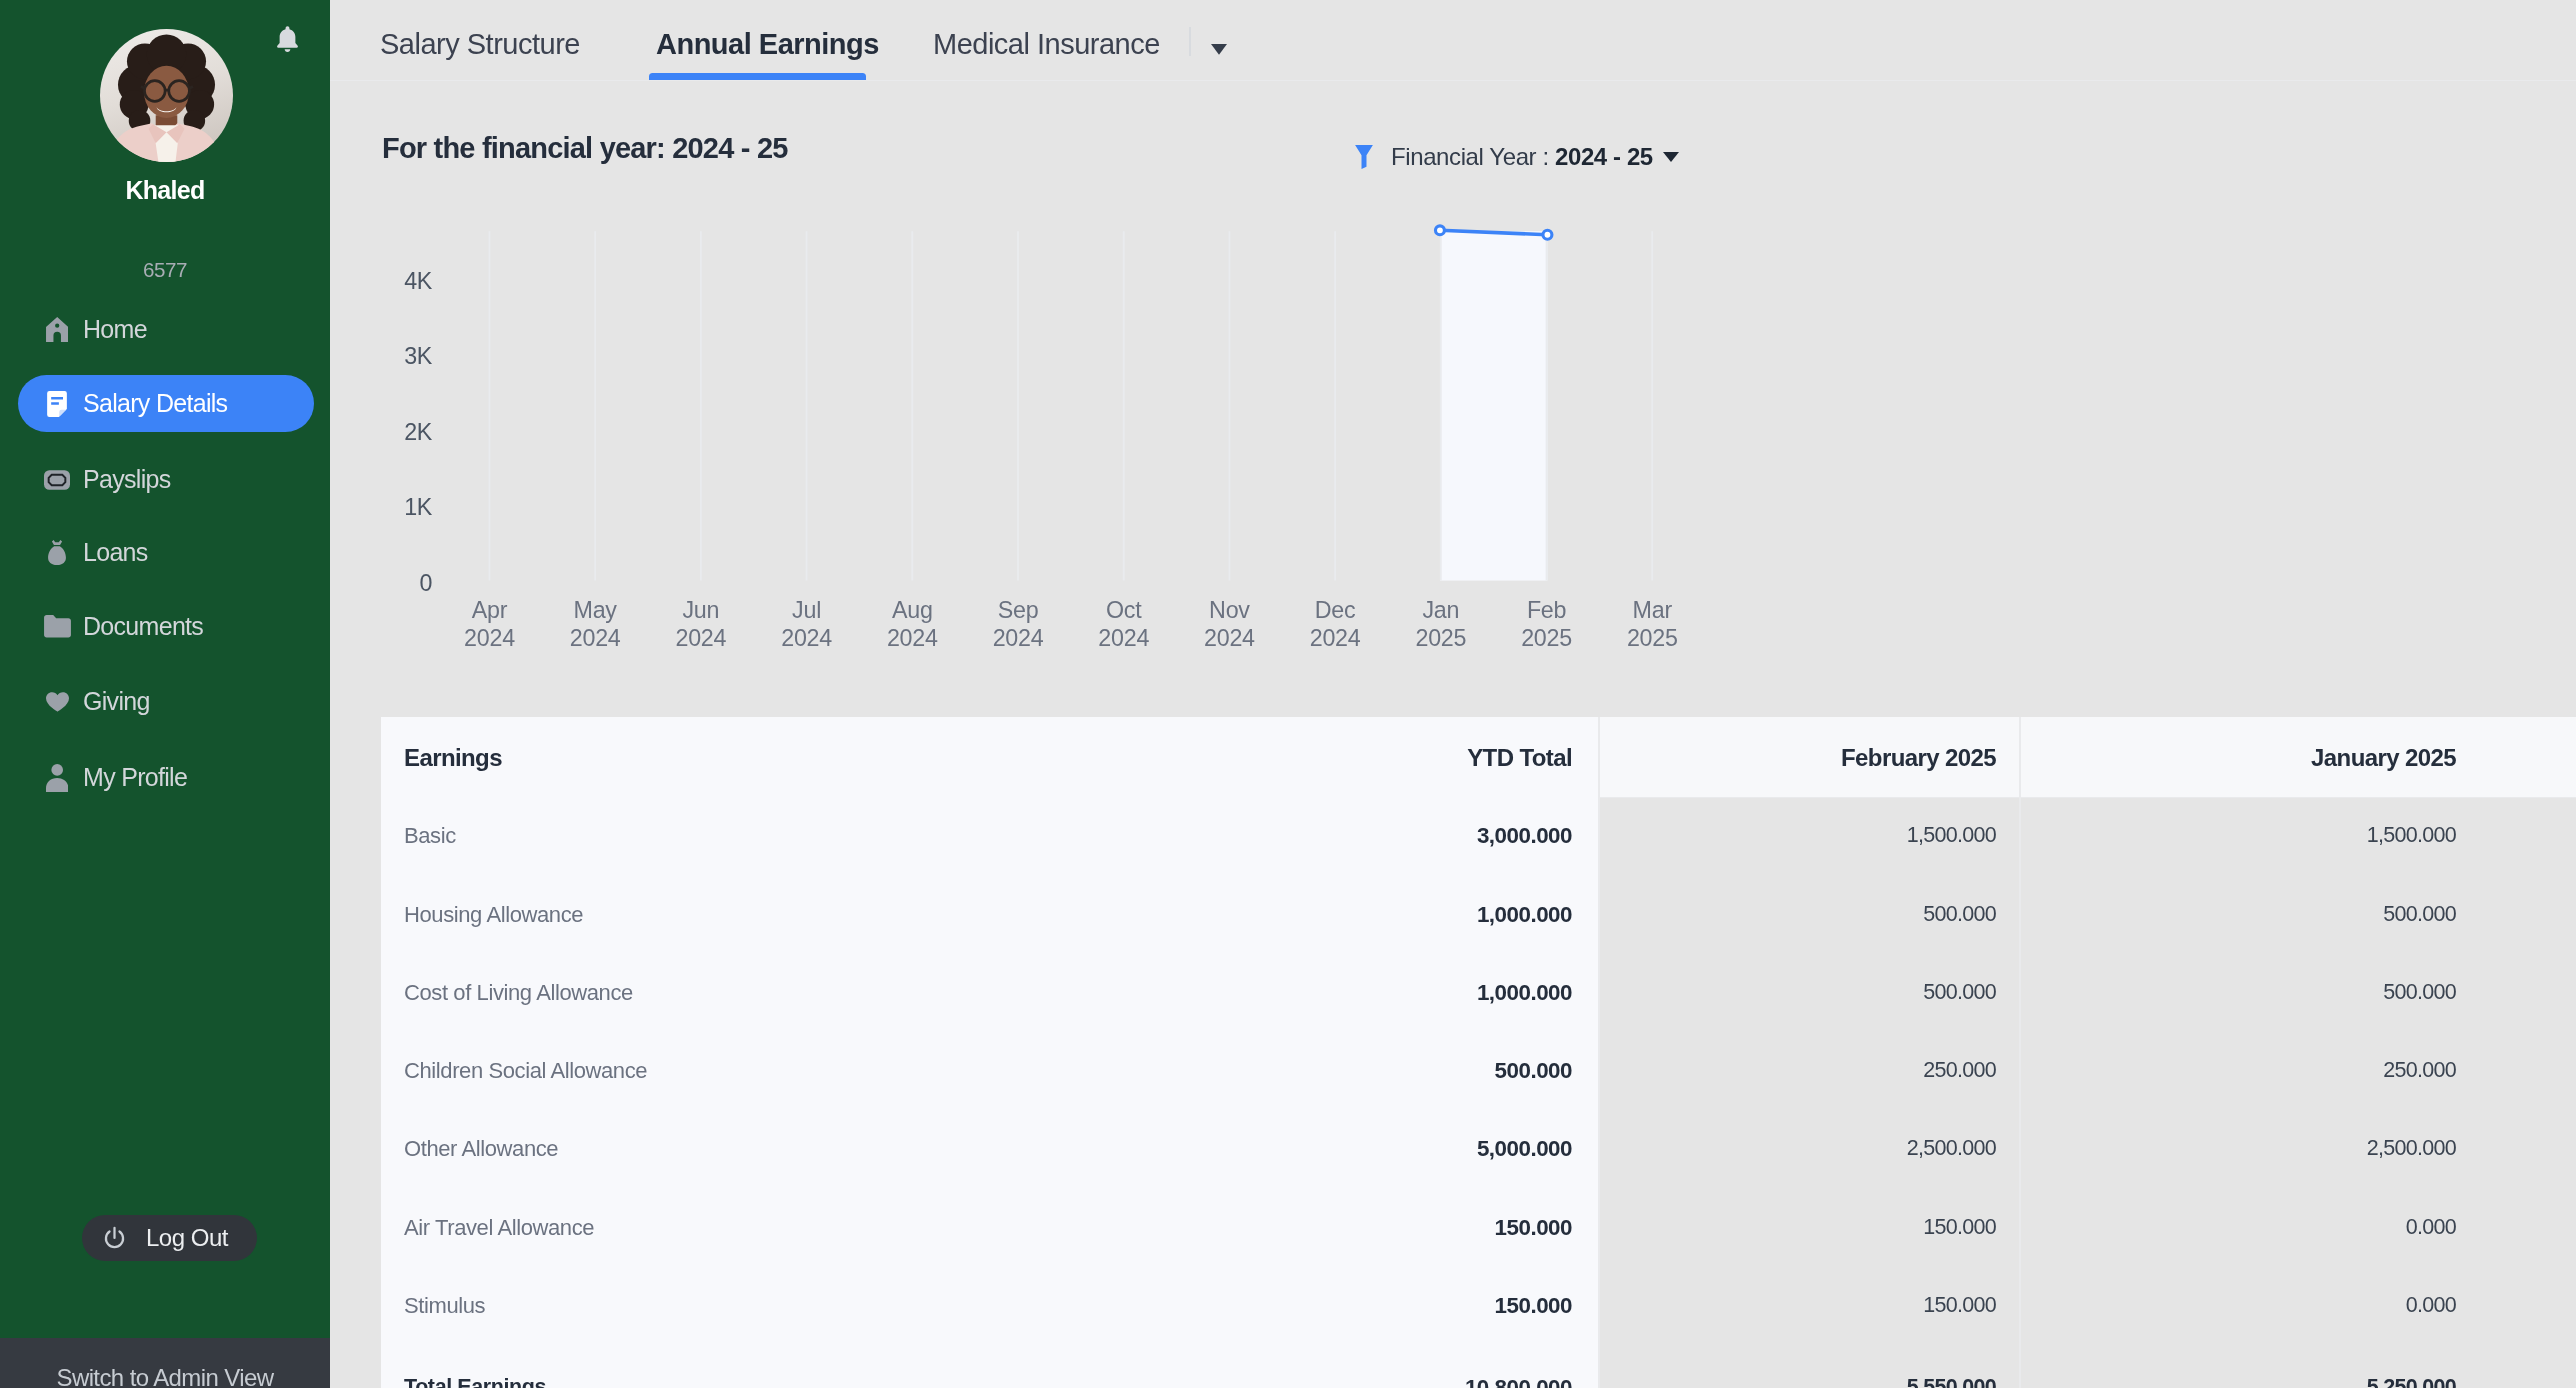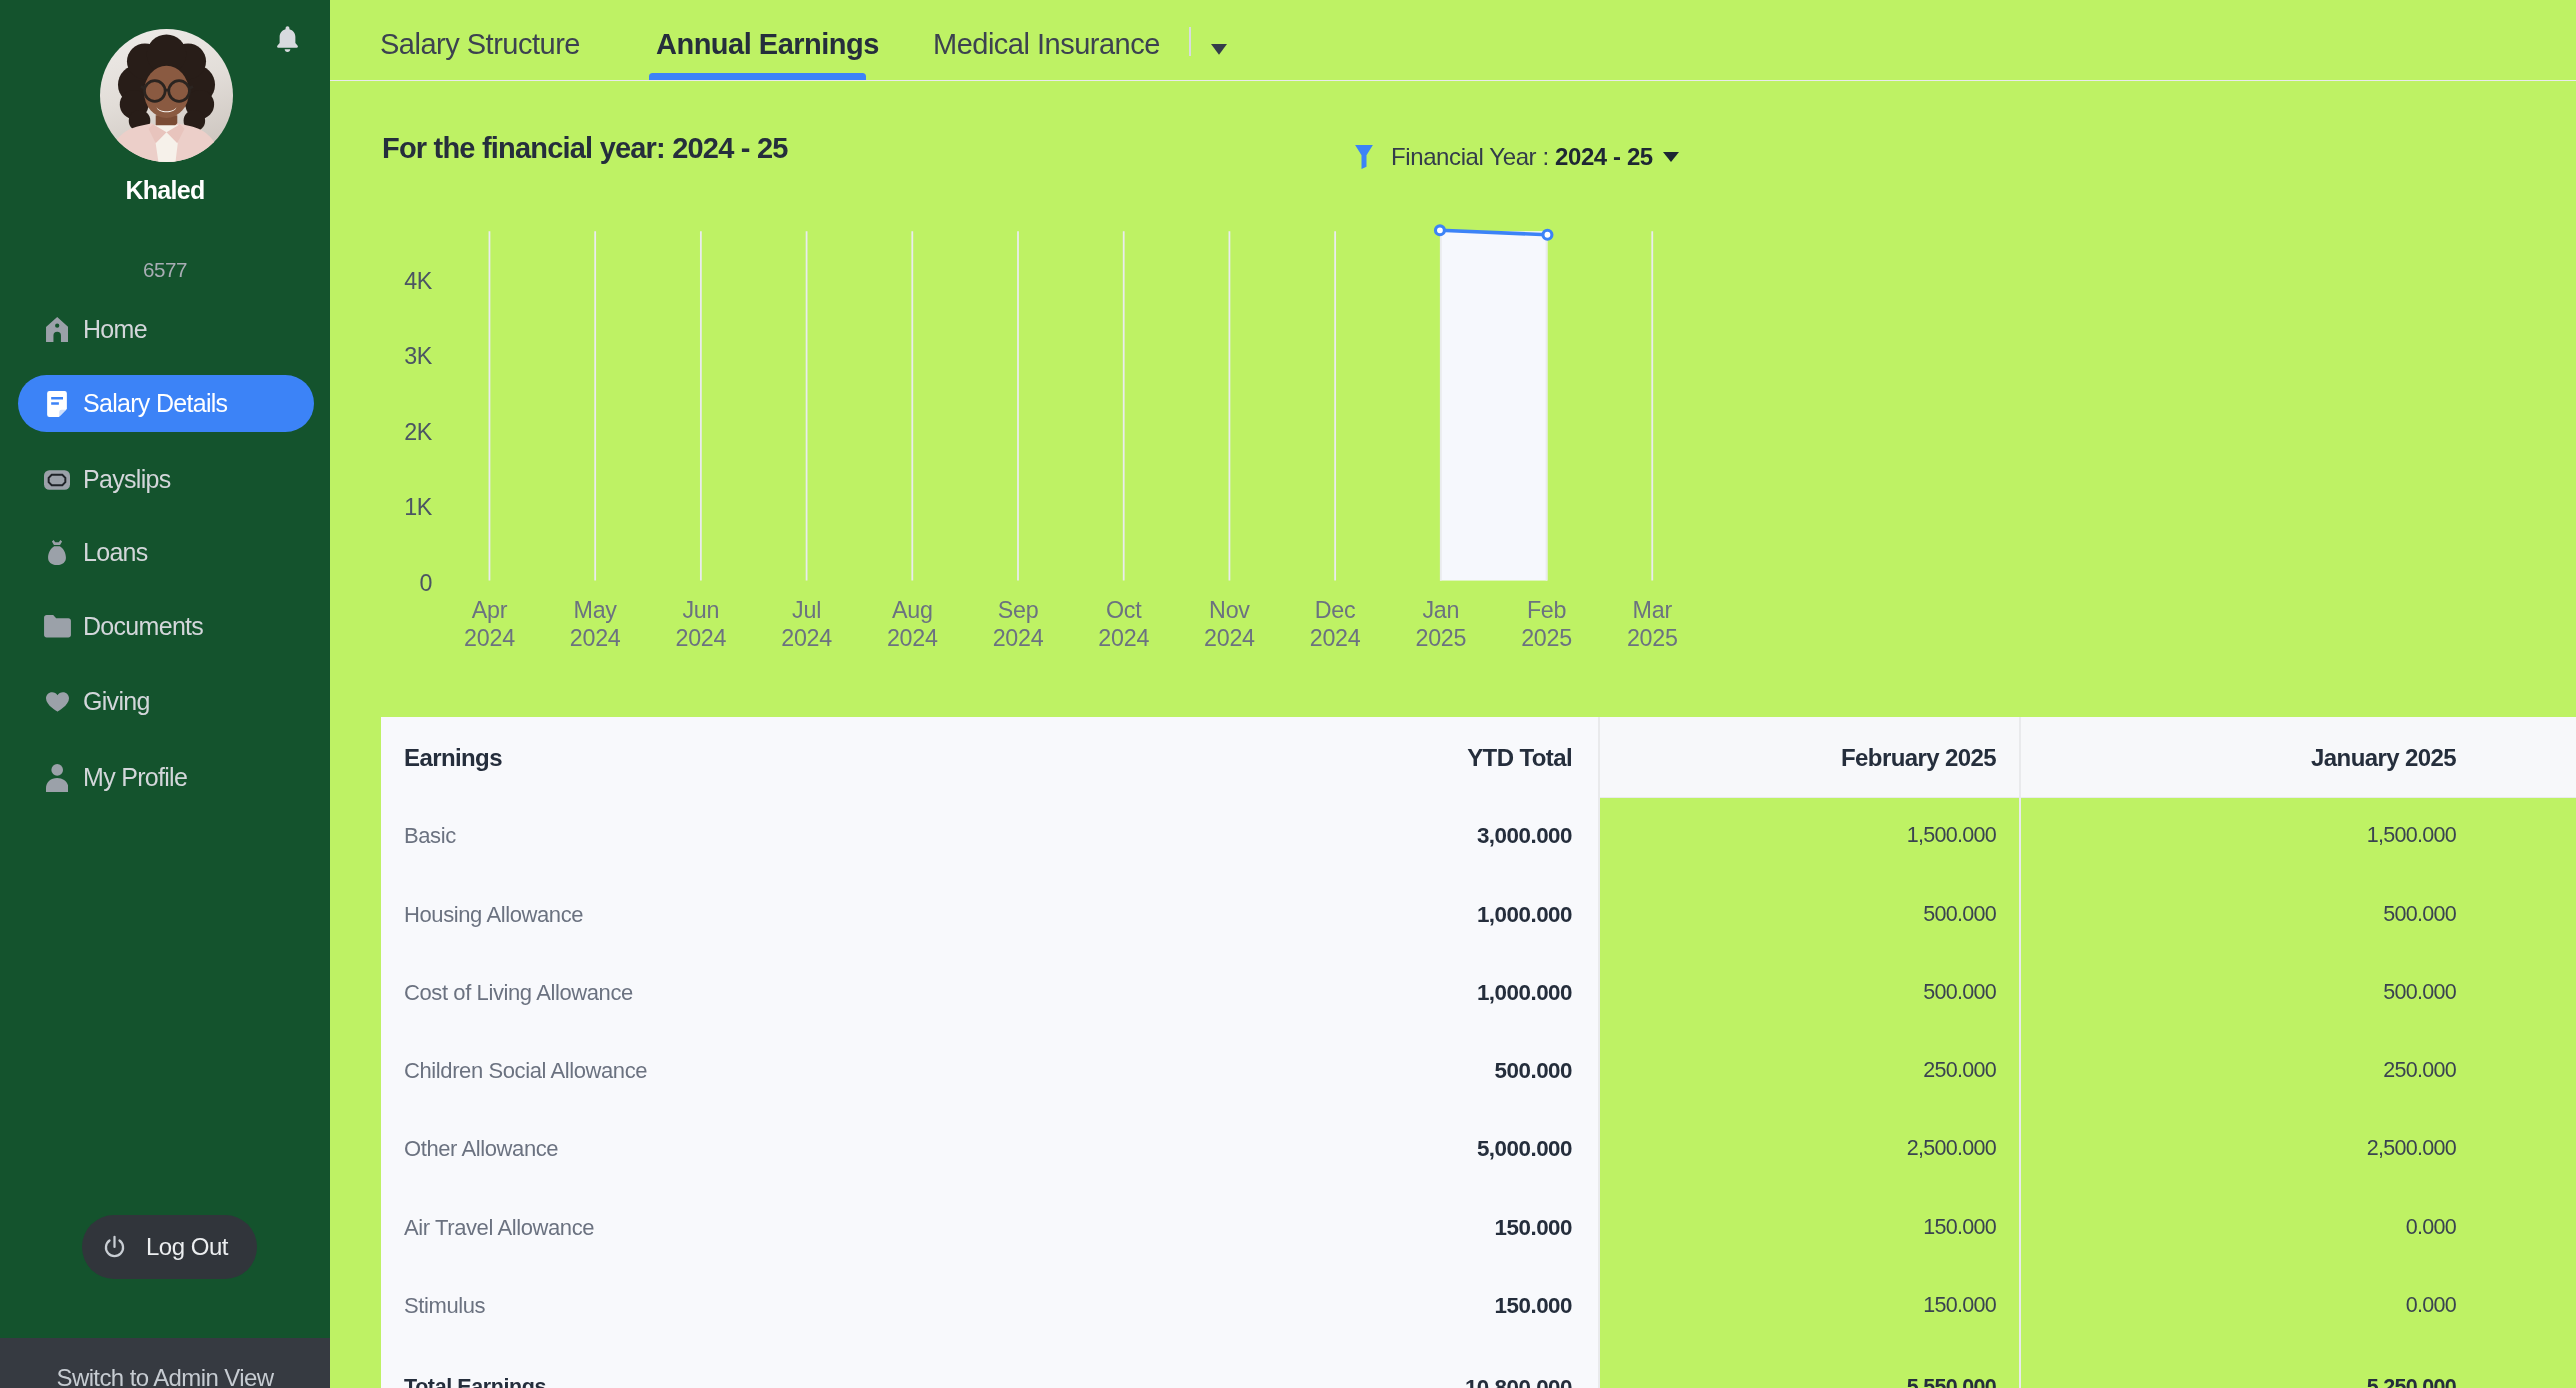--- a/index.html
+++ b/index.html
@@ -13,25 +13,25 @@
 #avatar { position:absolute; left:100px; top:29px; width:133px; height:133px; border-radius:50%; overflow:hidden; }
 #pname { position:absolute; left:0; top:178px; width:330px; text-align:center; color:#fff; font-size:25px; line-height:25px; font-weight:bold; letter-spacing:-0.7px; }
 #pid { position:absolute; left:0; top:219px; width:330px; text-align:center; color:#a8adb4; font-size:20.6px; line-height:20.6px; letter-spacing:-0.4px;margin-top:41px; }
 
 .navitem { position:absolute; left:0; width:330px; height:75px; display:flex; align-items:center; color:#d3d6da; font-size:25px; letter-spacing:-0.7px; }
 .navitem .ic { position:absolute; left:42px; width:30px; display:flex; justify-content:center; }
 .navitem .lb { position:absolute; left:83px; }
 #active-pill { position:absolute; left:18px; top:375px; width:296px; height:57px; background:#3c83f7; border-radius:29px; }
 .navitem.active { color:#fff; z-index:2; }
 
-#logout { position:absolute; left:82px; top:1215px; width:175px; height:64px; background:#31353b; border-radius:33px; color:#eceef0; font-size:24px; letter-spacing:-0.5px; display:flex; align-items:center; justify-content:flex-start; padding-left:19px; gap:18px; }
+#logout { position:absolute; left:82px; top:1215px; width:175px; height:46px; background:#31353b; border-radius:33px; color:#eceef0; font-size:24px; letter-spacing:-0.5px; display:flex; align-items:center; justify-content:flex-start; padding-left:19px; gap:18px; }
 #adminbar { position:absolute; left:0; top:1309px; width:330px; height:79px; background:#363a41; color:#c6cbd1; font-size:24px; letter-spacing:-0.6px; display:flex; align-items:center; justify-content:center;margin-top:29px; }
 
 
-#main { position:absolute; left:330px; top:0; width:2246px; height:1388px; background:#bef264; }
+#main { position:absolute; left:330px; top:0; width:2246px; height:1388px; background:#e5e5e5; }
 
 #tabs { position:absolute; left:0; top:0; width:2246px; height:81px; border-bottom:1.8px solid #e9eaec; }
 .tab { position:absolute; top:10.7px; height:68px; display:flex; align-items:center; font-size:29px; letter-spacing:-0.5px; color:#3c4250; }
 #tab1 { left:50px; }
 #tab2 { left:326px; color:#252e3c; font-weight:bold; }
 #tab2u { position:absolute; left:319px; top:73px; width:217px; height:7.2px; background:#3c83f7; border-radius:3.6px 3.6px 0 0; }
 #tab3 { left:603px; }
 #tabdiv { position:absolute; left:859px; top:27px; width:1.8px; height:29px; background:#d8dbdf; }
 #tabcaret { position:absolute; left:881px; top:42px; }
 

